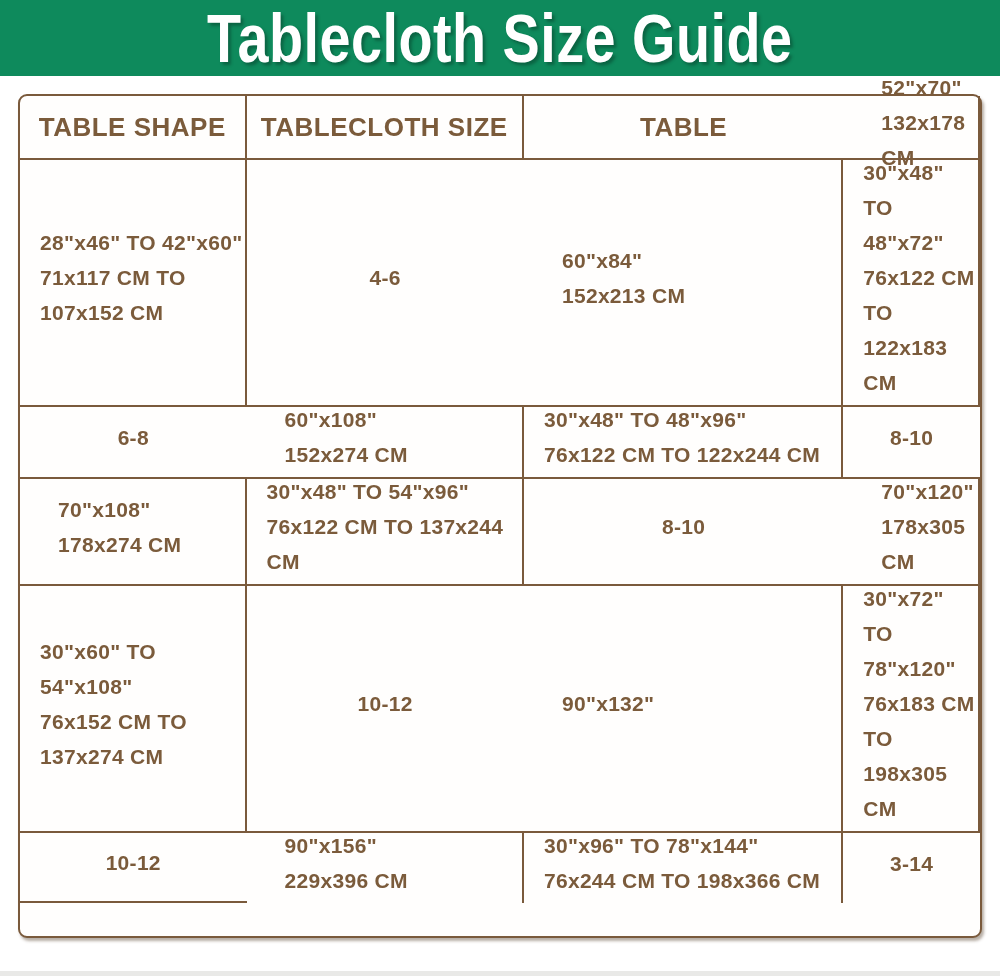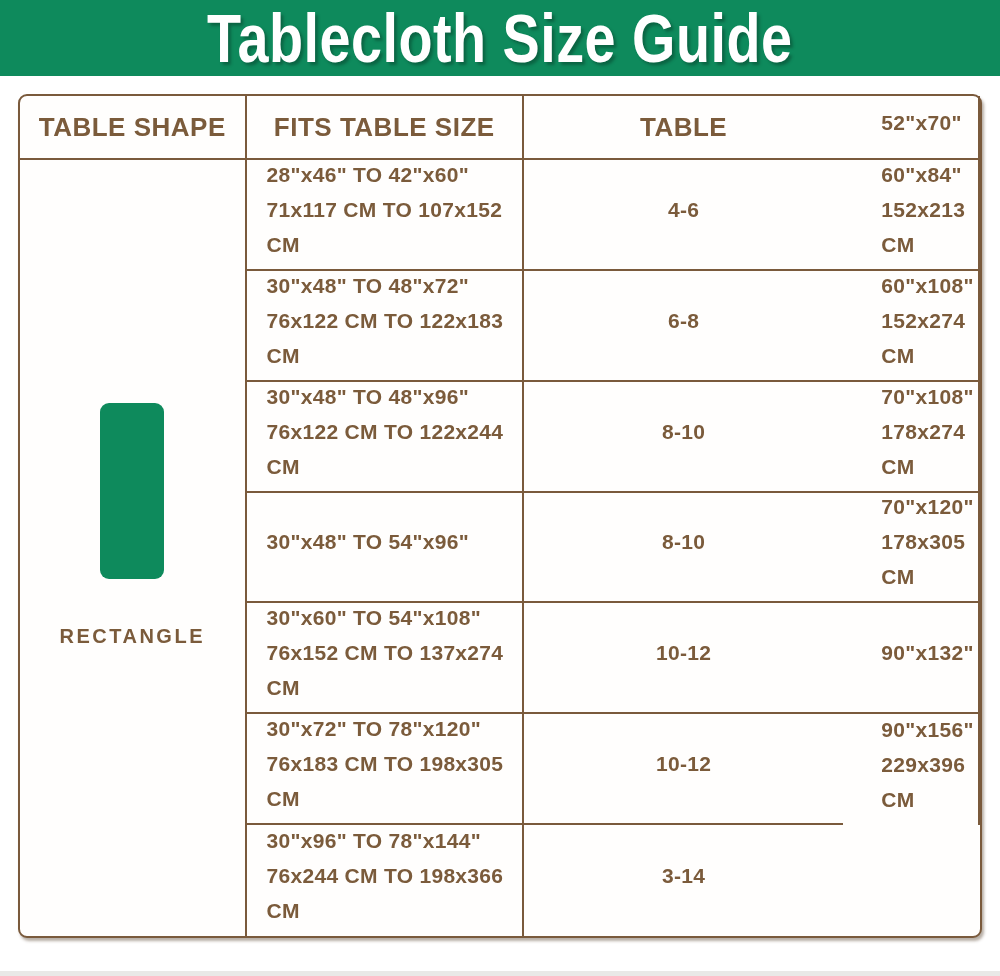--- a/index.html
+++ b/index.html
@@ -103,32 +103,27 @@
 </head>
 <body>
 
 <div class="banner">
   <div class="banner-title">Tablecloth Size Guide</div>
 </div>
 
 <div class="size-table">
 
   <div class="cell th br">TABLE SHAPE</div>
-  <div class="cell th br">FITS TABLE SIZE</div>
+  <div class="cell th br">TABLECLOTH SIZE</div>
   <div class="cell th">TABLE</div>
 
-  <div class="cell shape-cell br">
-    <div class="shape-inner">
-      <div class="rect-swatch"></div>
-      <div class="shape-label">RECTANGLE</div>
-    </div>
-  </div>
 
   <div class="cell td c2 br bb">
     <div class="line">52"x70"</div>
+    <div class="line">132x178 CM</div>
   </div>
   <div class="cell td c3 br bb">
     <div class="line">28"x46" TO 42"x60"</div>
     <div class="line">71x117 CM TO 107x152 CM</div>
   </div>
   <div class="cell td seats bb">
     <div class="line">4-6</div>
   </div>
 
   <div class="cell td c2 br bb">
@@ -154,20 +149,21 @@
   <div class="cell td seats bb">
     <div class="line">8-10</div>
   </div>
 
   <div class="cell td c2 br bb">
     <div class="line">70"x108"</div>
     <div class="line">178x274 CM</div>
   </div>
   <div class="cell td c3 br bb">
     <div class="line">30"x48" TO 54"x96"</div>
+    <div class="line">76x122 CM TO 137x244 CM</div>
   </div>
   <div class="cell td seats bb">
     <div class="line">8-10</div>
   </div>
 
   <div class="cell td c2 br bb">
     <div class="line">70"x120"</div>
     <div class="line">178x305 CM</div>
   </div>
   <div class="cell td c3 br bb">

